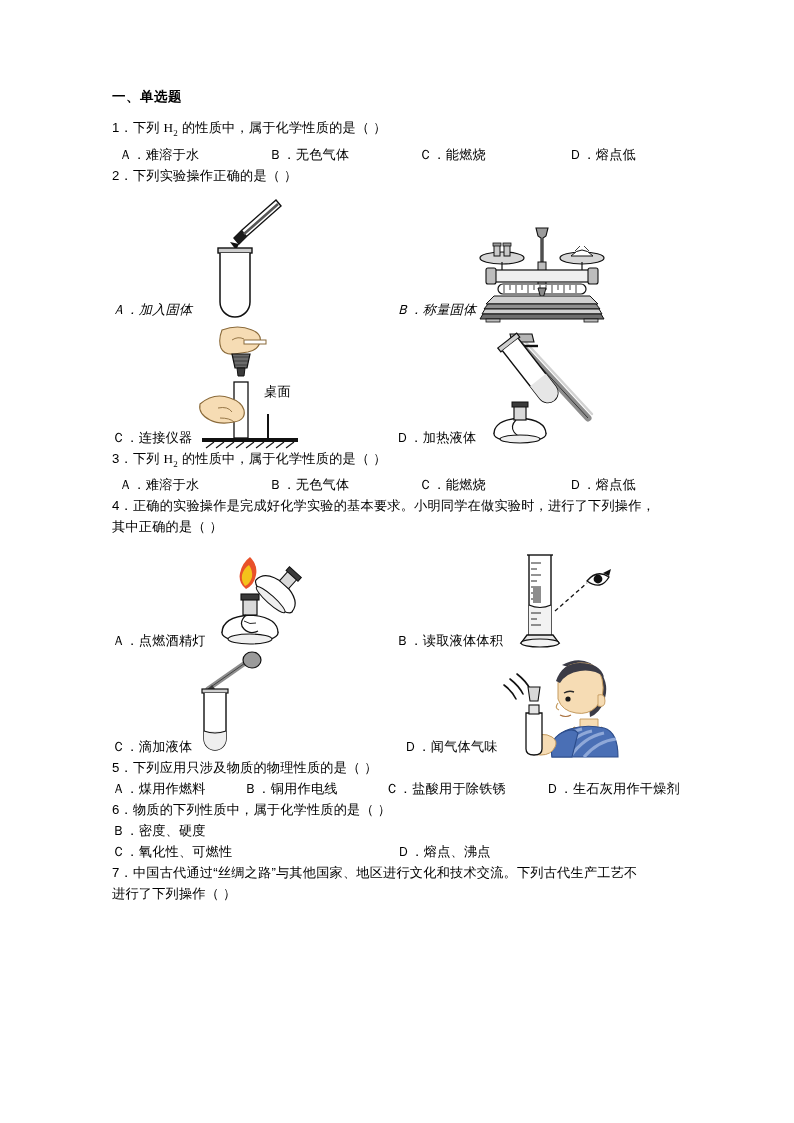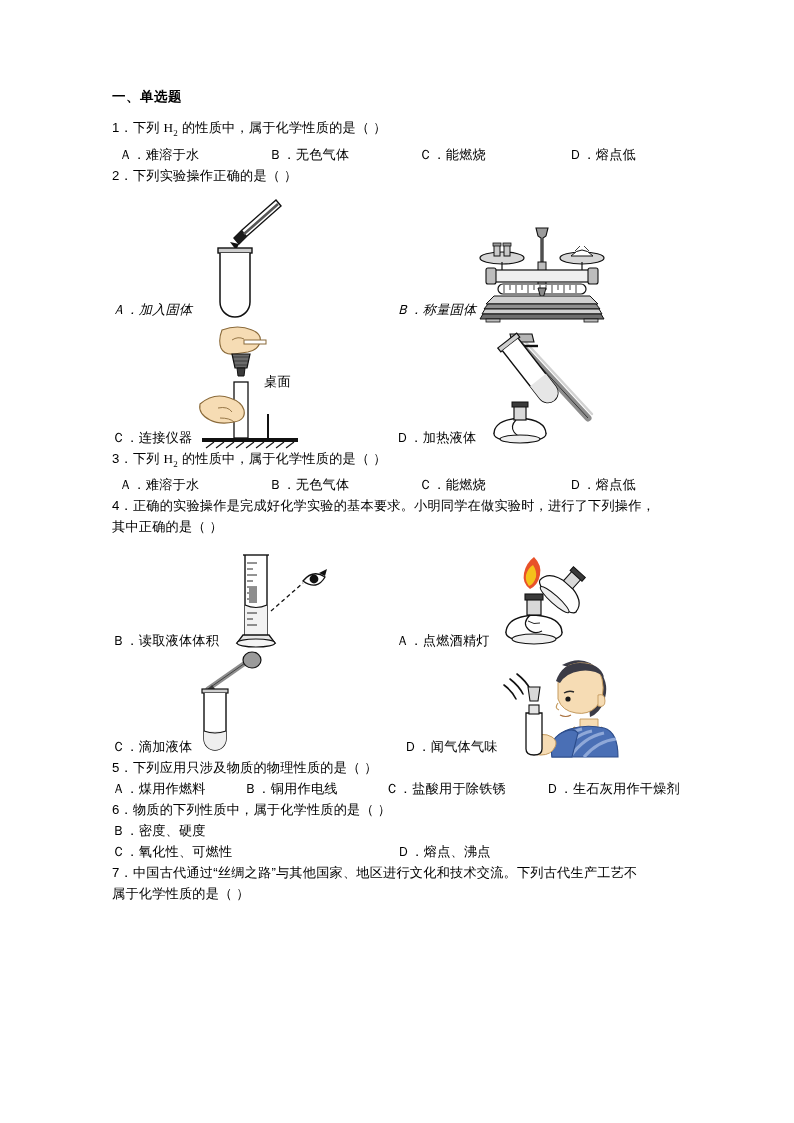--- a/index.html
+++ b/index.html
@@ -237,21 +237,21 @@
               <line x1="34" y1="126" x2="42" y2="120"></line>
               <line x1="44" y1="126" x2="52" y2="120"></line>
               <line x1="54" y1="126" x2="62" y2="120"></line>
               <line x1="64" y1="126" x2="72" y2="120"></line>
               <line x1="74" y1="126" x2="82" y2="120"></line>
               <line x1="84" y1="126" x2="92" y2="120"></line>
               <line x1="94" y1="126" x2="102" y2="120"></line>
             </g>
           </svg>
         </span>
-        <span class="figlabel" style="position:absolute; left:152px; bottom:56px;">桌面</span>
+        <span class="figlabel" style="position:absolute; left:152px; bottom:46px;">桌面</span>
       </div>
 
       <div class="figcell">
         <span class="figlabel">Ｄ．加热液体</span>
         <span class="figart heat">
           <svg viewBox="0 0 122 126" width="122" height="126">
 
             <line x1="40" y1="18" x2="112" y2="96" stroke="#8d8d8d" stroke-width="7" stroke-linecap="round"></line>
             <line x1="40" y1="18" x2="112" y2="96" stroke="#111" stroke-width="1" fill="none" opacity="0.7"></line>
             <line x1="44" y1="14" x2="116" y2="92" stroke="#d2d2d2" stroke-width="2.4" stroke-linecap="round"></line>
@@ -286,20 +286,47 @@
     <span class="o">Ｃ．能燃烧</span>
     <span class="o">Ｄ．熔点低</span>
   </div>
 
   <div class="qline">4．正确的实验操作是完成好化学实验的基本要求。小明同学在做实验时，进行了下列操作，</div>
   <div class="qline">其中正确的是（        ）</div>
 
   <div style="margin-top:8px;">
 
     <div class="figrow" style="height:106px;">
+
+      <div class="figcell">
+        <span class="figlabel">Ａ．点燃酒精灯</span>
+        <span class="figart lamp">
+          <svg viewBox="0 0 118 104" width="118" height="104">
+
+            <g transform="rotate(42 76 40)">
+              <ellipse cx="76" cy="52" rx="24" ry="7" fill="#ffffff" stroke="#111" stroke-width="1.2"></ellipse>
+              <path d="M52 52 q0 -14 24 -16 q24 2 24 16" fill="#ffffff" stroke="#111" stroke-width="1.2"></path>
+              <rect x="70" y="24" width="12" height="13" fill="#d9d9d9" stroke="#111" stroke-width="1.1"></rect>
+              <rect x="68" y="20" width="16" height="5" fill="#3a3a3a" stroke="#111" stroke-width="1"></rect>
+              <ellipse cx="76" cy="57" rx="19" ry="4" fill="#efefef" stroke="#111" stroke-width="1"></ellipse>
+            </g>
+
+            <path d="M44 10 q8 8 6 18 q-2 10 -10 14 q-8 -6 -6 -16 q2 -10 10 -16 Z" fill="#e8512a"></path>
+            <path d="M43 18 q4 6 3 12 q-2 7 -7 9 q-4 -5 -3 -11 q2 -7 7 -10 Z" fill="#f4c21b"></path>
+
+            <ellipse cx="44" cy="86" rx="28" ry="9" fill="#ffffff" stroke="#111" stroke-width="1.3"></ellipse>
+            <path d="M16 86 q0 -16 28 -18 q28 2 28 18" fill="#ffffff" stroke="#111" stroke-width="1.3"></path>
+            <rect x="37" y="52" width="14" height="16" fill="#d9d9d9" stroke="#111" stroke-width="1.2"></rect>
+            <rect x="35" y="47" width="18" height="6" fill="#3a3a3a" stroke="#111" stroke-width="1.1"></rect>
+            <path d="M40 68 q-8 8 -2 14 q6 6 14 2" fill="none" stroke="#111" stroke-width="1.2"></path>
+            <path d="M38 74 q6 4 12 2" fill="none" stroke="#111" stroke-width="0.9"></path>
+            <ellipse cx="44" cy="92" rx="22" ry="5" fill="#efefef" stroke="#111" stroke-width="1.1"></ellipse>
+          </svg>
+        </span>
+      </div>
 
       <div class="figcell">
         <span class="figlabel">Ｂ．读取液体体积</span>
         <span class="figart cylinder">
           <svg viewBox="0 0 112 104" width="112" height="104">
 
             <path d="M26 8 L26 88 L48 88 L48 8" fill="#ffffff" stroke="#111" stroke-width="1.4"></path>
             <line x1="24" y1="8" x2="50" y2="8" stroke="#111" stroke-width="1.4"></line>
 
             <path d="M26 58 q11 5 22 0 L48 88 L26 88 Z" fill="#f2f2f2" stroke="none"></path>
@@ -326,47 +353,20 @@
 
             <g transform="translate(84,24)">
               <path d="M0 10 q10 -12 22 -4 q-8 14 -22 4 Z" fill="#ffffff" stroke="#111" stroke-width="1.3"></path>
               <circle cx="11" cy="8" r="4.4" fill="#111"></circle>
               <path d="M16 2 l8 -4 l-2 7 Z" fill="#111"></path>
             </g>
           </svg>
         </span>
       </div>
 
-      <div class="figcell">
-        <span class="figlabel">Ａ．点燃酒精灯</span>
-        <span class="figart lamp">
-          <svg viewBox="0 0 118 104" width="118" height="104">
-
-            <g transform="rotate(42 76 40)">
-              <ellipse cx="76" cy="52" rx="24" ry="7" fill="#ffffff" stroke="#111" stroke-width="1.2"></ellipse>
-              <path d="M52 52 q0 -14 24 -16 q24 2 24 16" fill="#ffffff" stroke="#111" stroke-width="1.2"></path>
-              <rect x="70" y="24" width="12" height="13" fill="#d9d9d9" stroke="#111" stroke-width="1.1"></rect>
-              <rect x="68" y="20" width="16" height="5" fill="#3a3a3a" stroke="#111" stroke-width="1"></rect>
-              <ellipse cx="76" cy="57" rx="19" ry="4" fill="#efefef" stroke="#111" stroke-width="1"></ellipse>
-            </g>
-
-            <path d="M44 10 q8 8 6 18 q-2 10 -10 14 q-8 -6 -6 -16 q2 -10 10 -16 Z" fill="#e8512a"></path>
-            <path d="M43 18 q4 6 3 12 q-2 7 -7 9 q-4 -5 -3 -11 q2 -7 7 -10 Z" fill="#f4c21b"></path>
-
-            <ellipse cx="44" cy="86" rx="28" ry="9" fill="#ffffff" stroke="#111" stroke-width="1.3"></ellipse>
-            <path d="M16 86 q0 -16 28 -18 q28 2 28 18" fill="#ffffff" stroke="#111" stroke-width="1.3"></path>
-            <rect x="37" y="52" width="14" height="16" fill="#d9d9d9" stroke="#111" stroke-width="1.2"></rect>
-            <rect x="35" y="47" width="18" height="6" fill="#3a3a3a" stroke="#111" stroke-width="1.1"></rect>
-            <path d="M40 68 q-8 8 -2 14 q6 6 14 2" fill="none" stroke="#111" stroke-width="1.2"></path>
-            <path d="M38 74 q6 4 12 2" fill="none" stroke="#111" stroke-width="0.9"></path>
-            <ellipse cx="44" cy="92" rx="22" ry="5" fill="#efefef" stroke="#111" stroke-width="1.1"></ellipse>
-          </svg>
-        </span>
-      </div>
-
     </div>
 
     <div class="figrow" style="height:104px; margin-top:2px;gap:16px;">
 
       <div class="figcell">
         <span class="figlabel">Ｃ．滴加液体</span>
         <span class="figart dropper">
           <svg viewBox="0 0 74 104" width="74" height="104">
 
             <line x1="16" y1="36" x2="56" y2="8" stroke="#8d8d8d" stroke-width="5" stroke-linecap="round"></line>
@@ -443,15 +443,15 @@
   <div class="qline">6．物质的下列性质中，属于化学性质的是（        ）</div>
   <div class="opts half">
     <span class="o">Ｂ．密度、硬度</span>
   </div>
   <div class="opts half">
     <span class="o">Ｃ．氧化性、可燃性</span>
     <span class="o">Ｄ．熔点、沸点</span>
   </div>
 
   <div class="qline">7．中国古代通过“丝绸之路”与其他国家、地区进行文化和技术交流。下列古代生产工艺不</div>
-  <div class="qline">属于化学性质的是（        ）</div>
+  <div class="qline">进行了下列操作（        ）</div>
 
 </div>
 
 </body></html>

